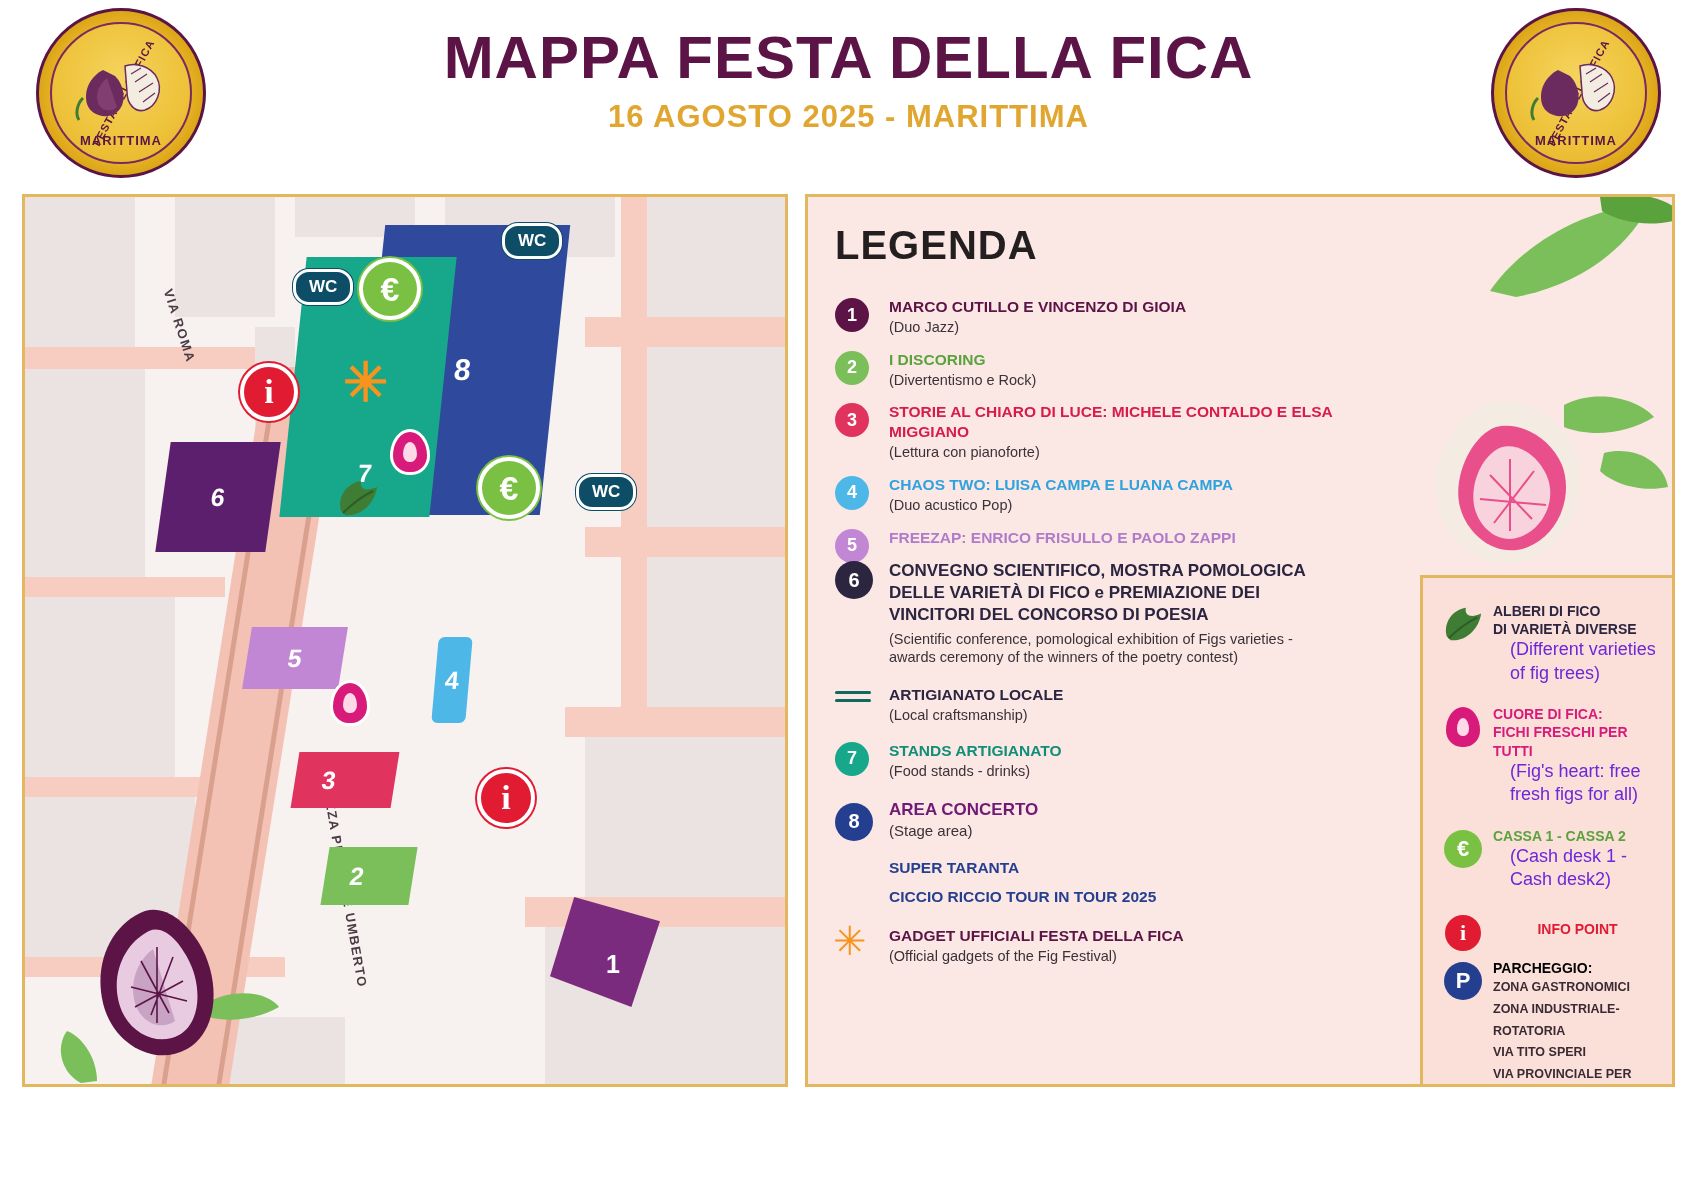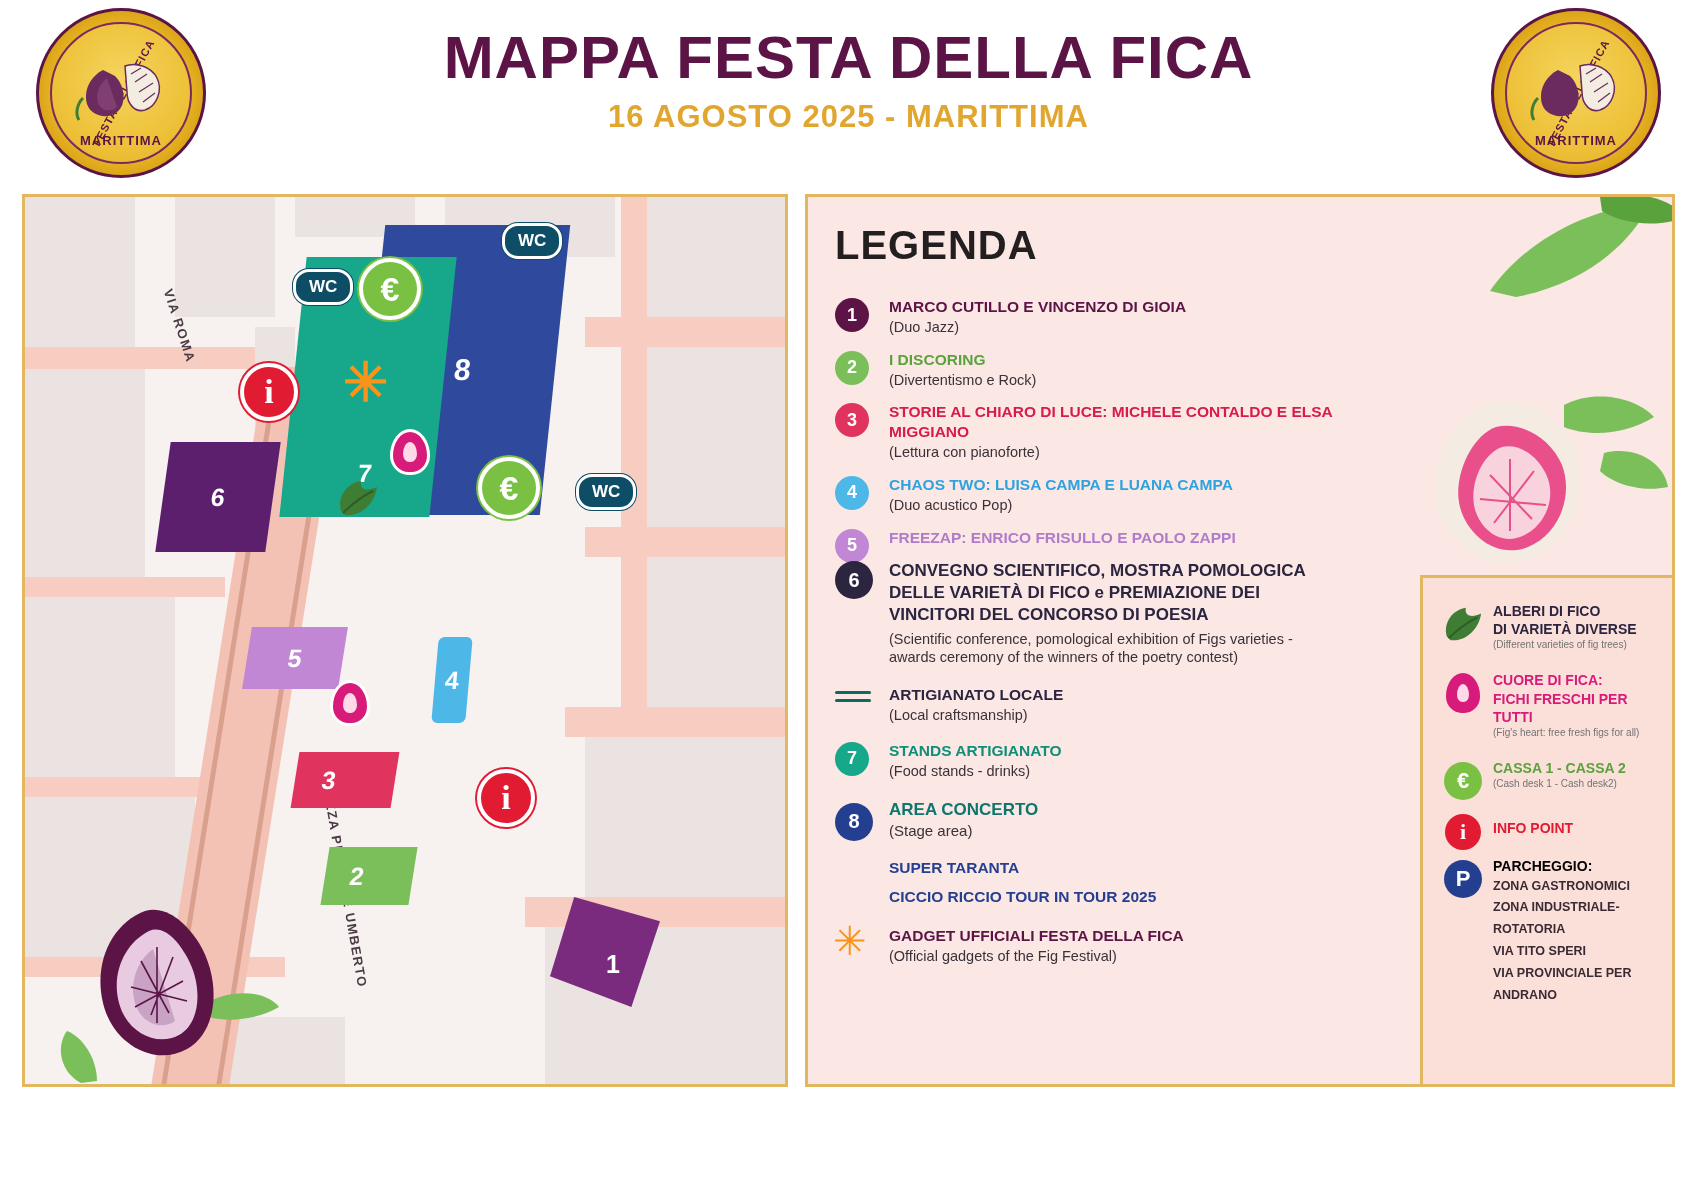--- a/index.html
+++ b/index.html
@@ -124,37 +124,37 @@
   .lrow { position:relative; margin-bottom:13px; padding-left:54px; }
   .lnum {
     position:absolute; left:0; top:1px; width:34px; height:34px; border-radius:50%;
     color:#fff; font-weight:bold; font-size:18px;
     display:flex; align-items:center; justify-content:center;
   }
   .lname { font-size:15.5px; font-weight:bold; line-height:1.28; }
   .ldesc { font-size:14.5px; color:#3a3238; line-height:1.3; margin-top:1px; }
   .lrow.big .lname { font-size:17px; }
   .lrow.big .lnum { width:38px; height:38px; font-size:20px; }
-  .concert .lname { font-size:27px; color:#0f766e; }
+  .concert .lname { font-size:27px; color:#701a75; }
   .concert .ldesc { font-size:15px; }
   .concert-extra { margin-top:12px; font-size:15.5px; font-weight:bold; color:#243f8f; line-height:1.9; }
   .craft-icon {
     position:absolute; left:0; top:6px; width:36px; height:16px;
   }
   .craft-icon i { display:block; height:3px; background:#0f6a5f; margin-bottom:5px; border-radius:2px;}
   .star-icon { position:absolute; left:-2px; top:-8px; color:#f7941d; font-size:40px; }
 
   
   .subbox {
     position:absolute; left:612px; top:378px; width:255px; height:512px;
     border:3px solid #e3b75f; background:#fbdfd9;
   }
   .srow { position:relative; padding-left:58px; margin-bottom:20px; }
   .sname { font-size:14px; font-weight:bold; line-height:1.3; }
-  .sdesc { font-size:10px; color:#737373; line-height:1.3; }
+  .sdesc { font-size:18px; color:#6d28d9; line-height:1.3;margin-left:17px; }
   .sicon { position:absolute; left:6px; top:0; width:44px; height:44px;
            display:flex; align-items:center; justify-content:center; }
 
   .park-list { font-size:12.5px; font-weight:bold; color:#3a2a33; line-height:1.75; }
 
   
   .deco { position:absolute; }
 </style>
 </head>
 <body>
@@ -400,21 +400,21 @@
           <div style="width:38px;height:38px;border-radius:50%;background:#7ac143;color:#fff;display:flex;align-items:center;justify-content:center;font-size:22px;font-weight:bold;">€</div>
         </div>
         <div class="sname" style="color:#5aa33c;">CASSA 1 - CASSA 2</div>
         <div class="sdesc">(Cash desk 1 - Cash desk2)</div>
       </div>
 
       <div class="srow">
         <div class="sicon">
           <div style="width:36px;height:36px;border-radius:50%;background:#e01b32;color:#fff;display:flex;align-items:center;justify-content:center;font-size:22px;font-weight:bold;font-family:'Liberation Serif',serif;">i</div>
         </div>
-        <div class="sname" style="color:#e01b32;padding-top:9px;">INFO POINT</div>
+        <div class="sname" style="color:#e01b32;padding-top:9px;text-align:center;">INFO POINT</div>
       </div>
 
       <div class="srow" style="margin-top:6px;">
         <div class="sicon">
           <div style="width:38px;height:38px;border-radius:50%;background:#243f8f;color:#fff;display:flex;align-items:center;justify-content:center;font-size:22px;font-weight:bold;">P</div>
         </div>
         <div class="sname" style="color:#000000;">PARCHEGGIO:</div>
         <div class="park-list">
           <div>ZONA GASTRONOMICI</div>
           <div>ZONA INDUSTRIALE-ROTATORIA</div>

